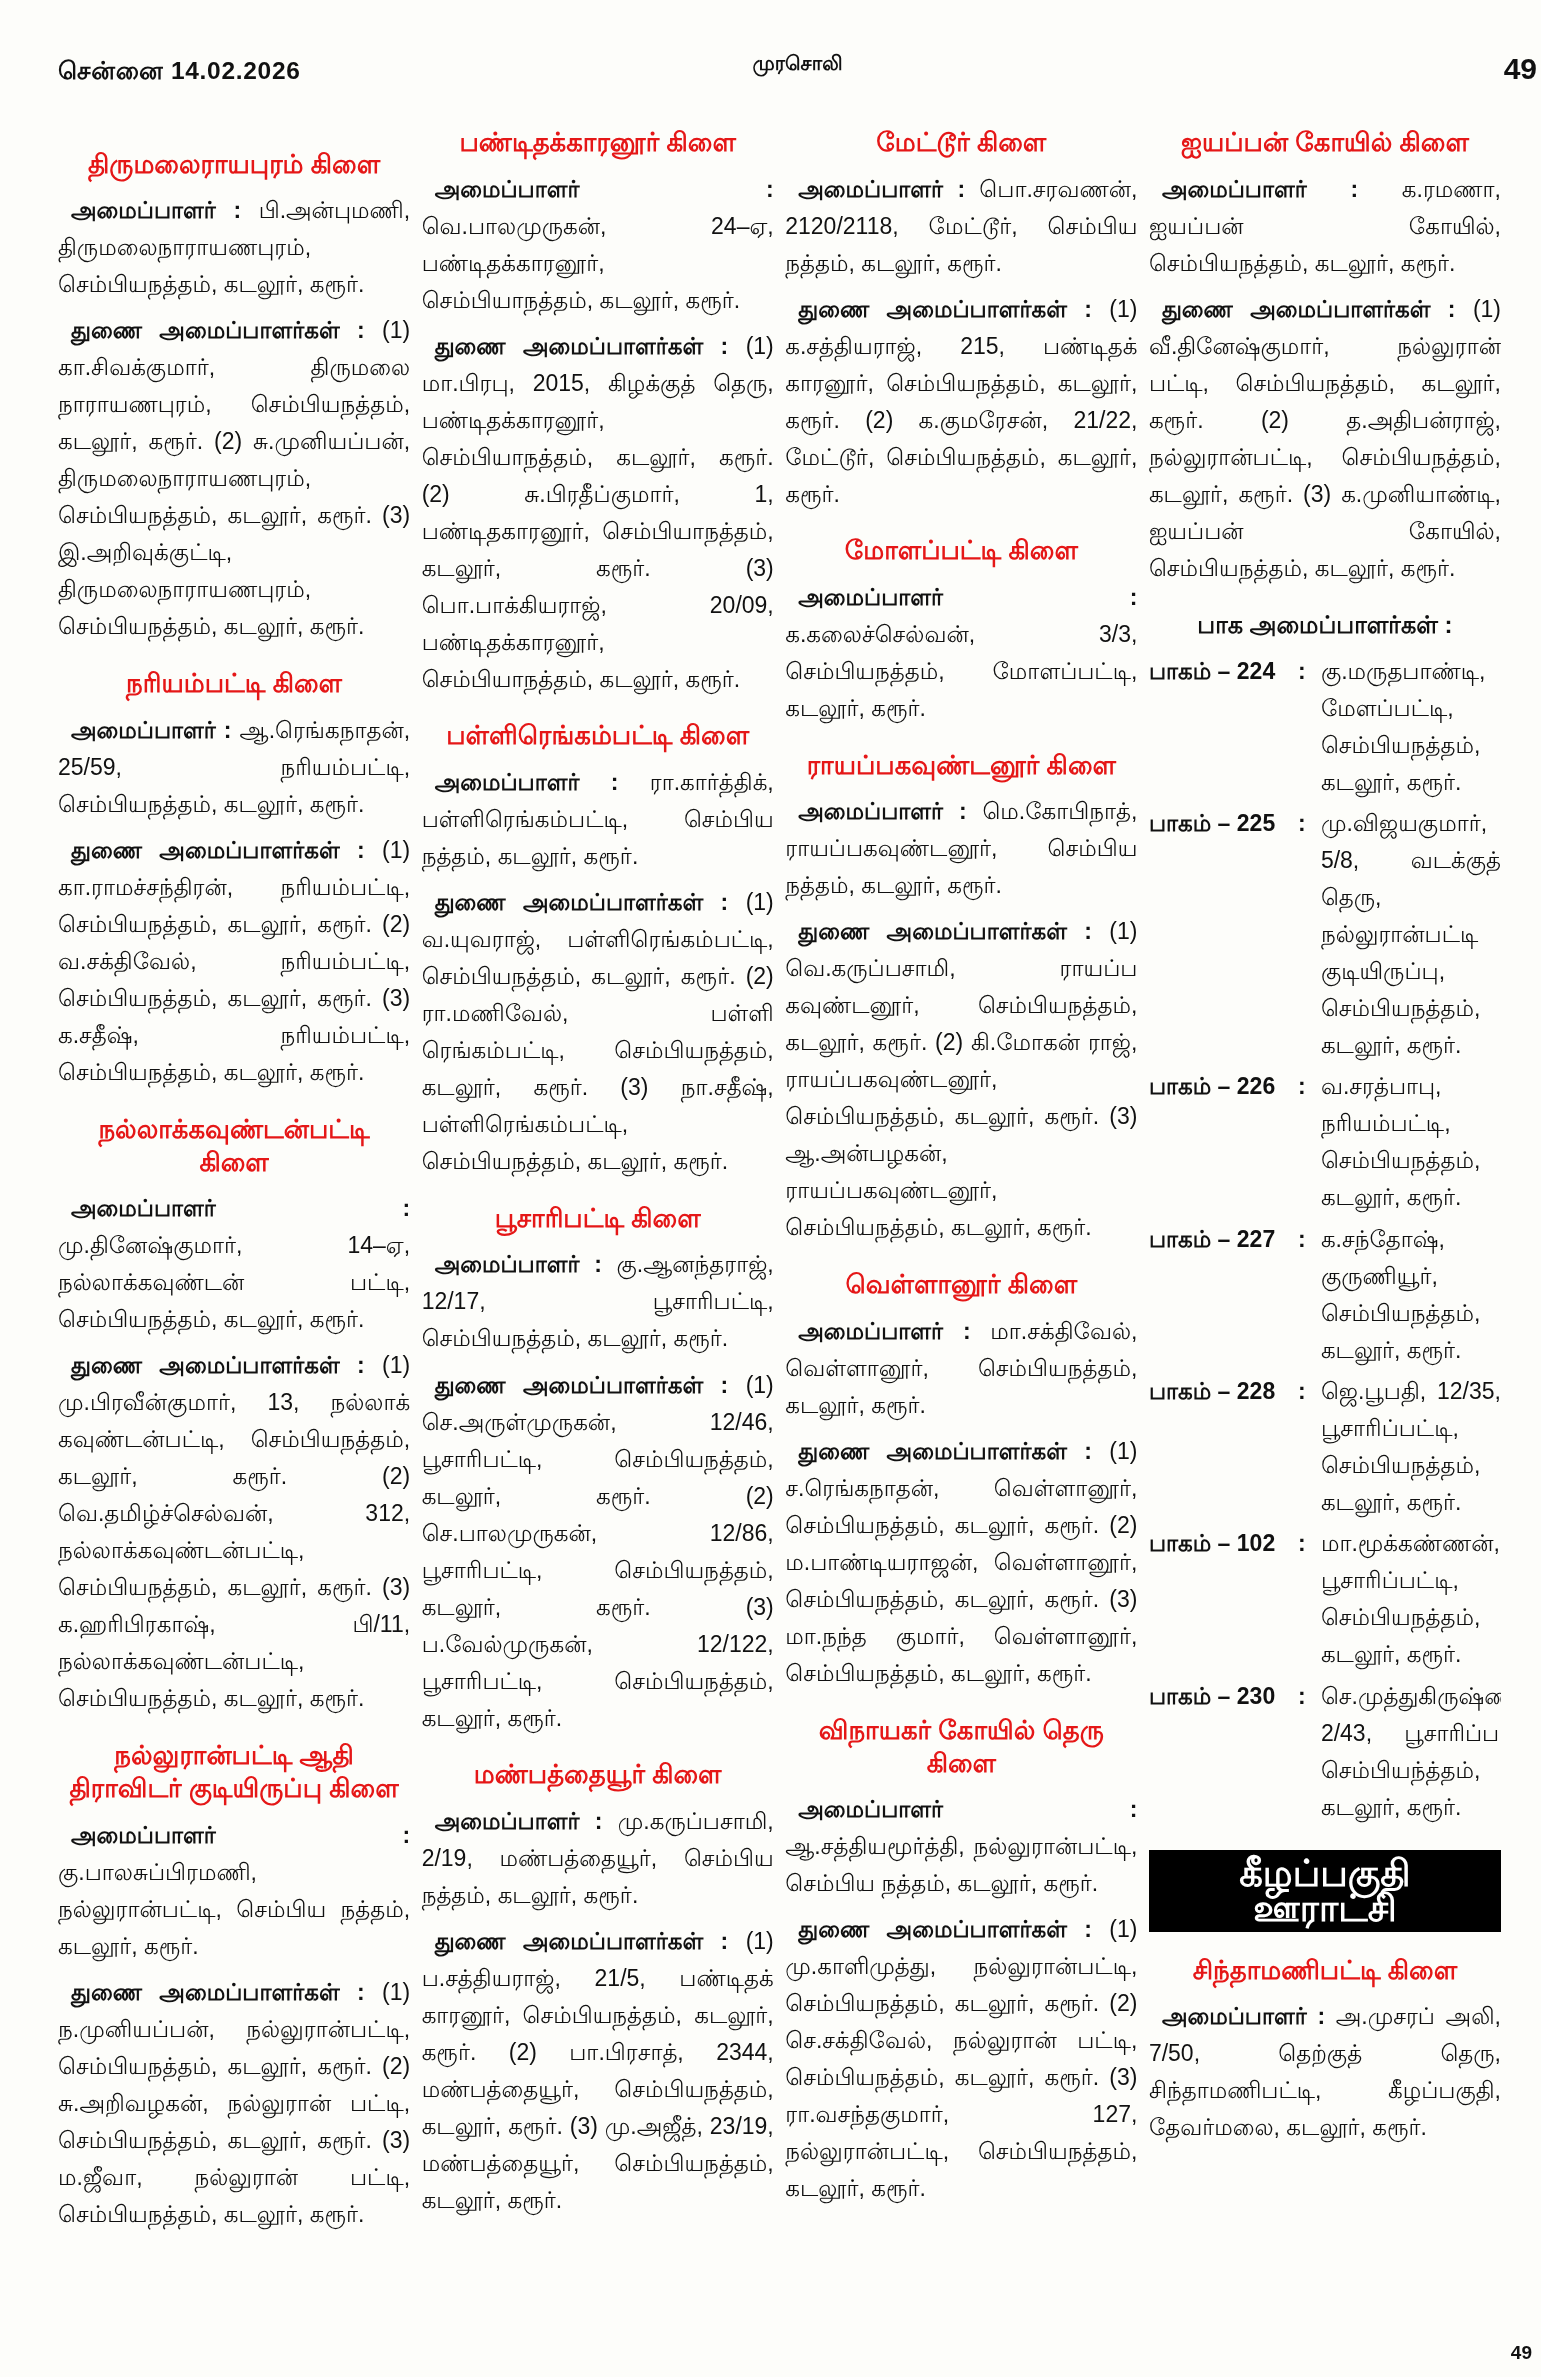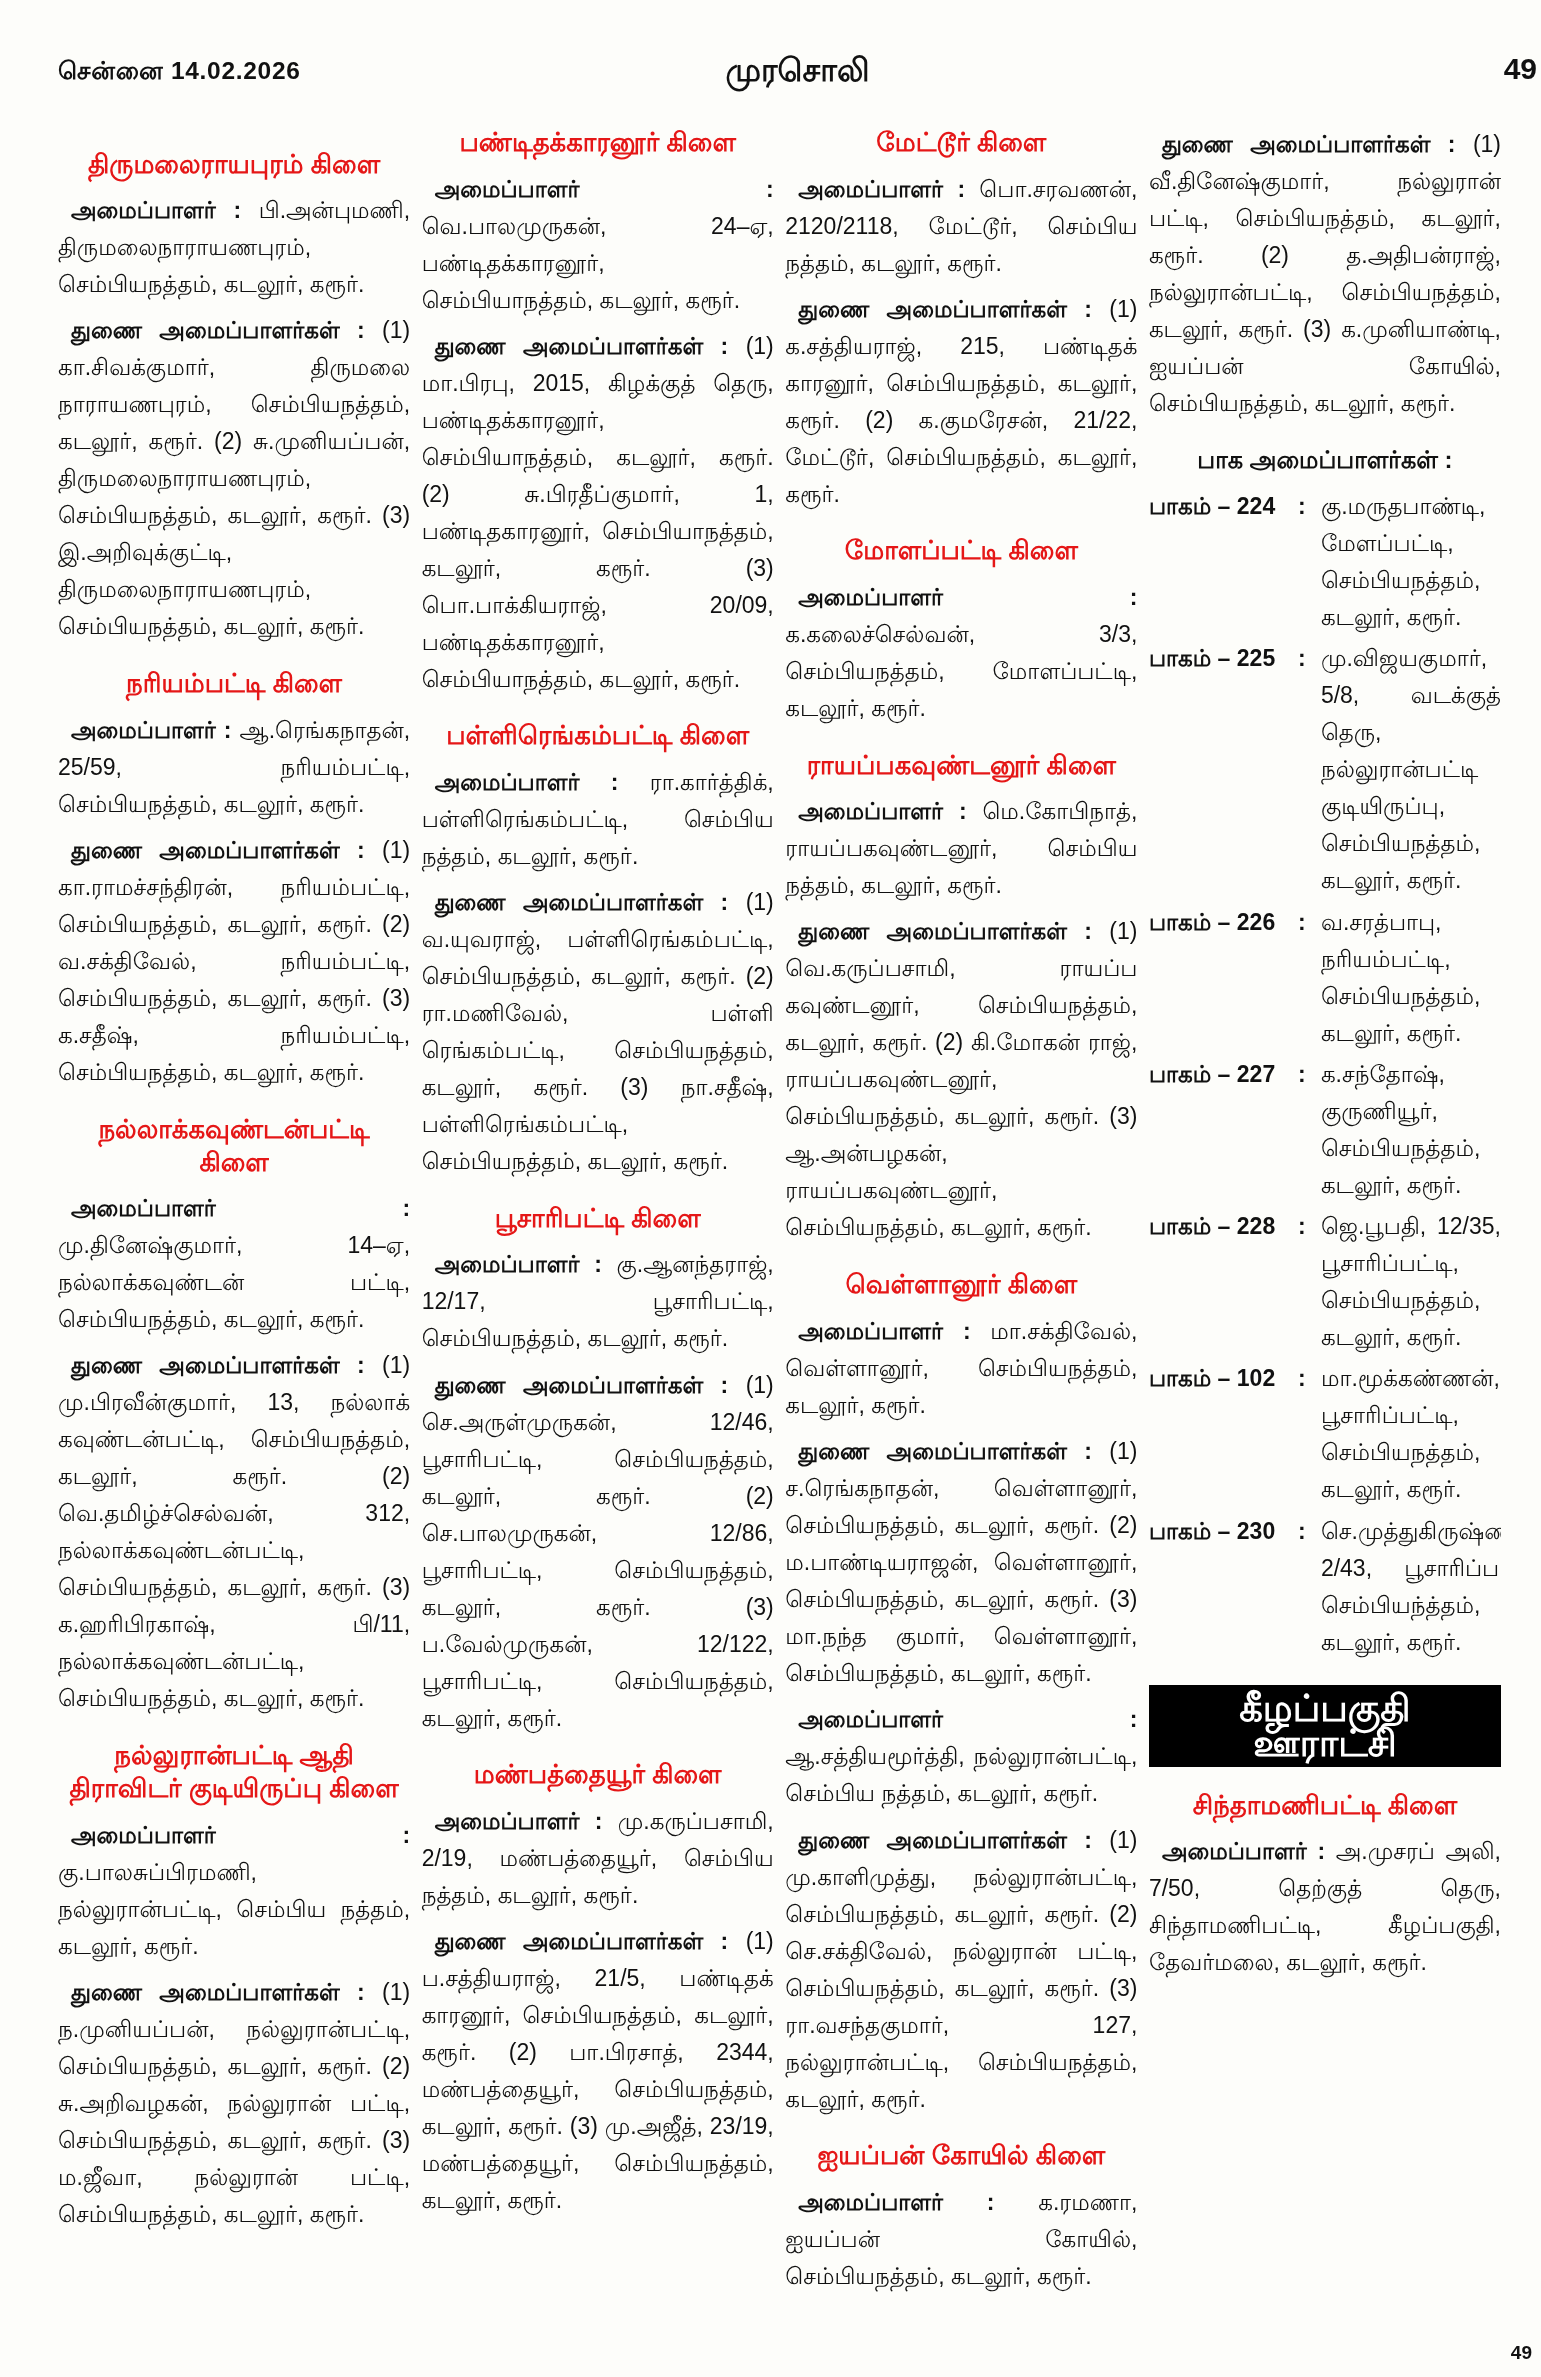--- a/index.html
+++ b/index.html
@@ -1,20 +1,20 @@
 <!DOCTYPE html>
 <html lang="ta" style="font-size:11.5px"><head>
 <meta charset="utf-8">
 <style>
   html,body{margin:0;padding:0;}
   body{background:#e8eae2;font-family:"Liberation Sans","DejaVu Sans",sans-serif;}
   .page{position:relative;width:1541px;height:2377px;background:#fdfdfa;color:#111;overflow:hidden;padding-left:36px;}
   .header{position:absolute;top:52px;left:58px;right:40px;display:flex;align-items:baseline;}
   .header .left{font-size:24.5px;font-weight:700;letter-spacing:0.7px;}
-  .header .center{position:absolute;left:50%;transform:translateX(-50%);font-size:32px;font-weight:700;}
+  .header .center{position:absolute;left:50%;transform:translateX(-50%);font-size:20px;font-weight:700;}
   .header .right{margin-left:auto;font-size:30px;font-weight:700;}
   .content{position:absolute;top:126px;left:58px;width:1443px;height:2186px;
            column-count:4;column-gap:11.5px;column-fill:auto;overflow:hidden;
            font-size:23px;line-height:37px;text-align:justify;}
   .para{margin:9.4px 0;text-indent:13px;}
   .para b{font-weight:700;}
   .heading-branch,.heading-ward{color:var(--red);font-weight:700;text-align:center;text-indent:0;
            margin:21.6px 7.2px 11.5px 7.2px;break-inside:avoid;break-after:avoid;}
   .heading-branch{font-size:26px;line-height:33px;}
   .banner-wrap{text-align:center;margin:24.5px 0 7.2px 0;break-inside:avoid;break-after:avoid;text-indent:0;}
@@ -66,20 +66,21 @@
       <p class="para"><b class="lbl">அமைப்பாளர் : </b>பொ.சரவணன், 2120/2118, மேட்டூர், செம்பிய நத்தம், கடலூர், கரூர்.</p>
       <p class="para"><b class="lbl">துணை அமைப்பாளர்கள் : </b>(1) க.சத்தியராஜ், 215, பண்டிதக் காரனூர், செம்பியநத்தம், கடலூர், கரூர். (2) க.குமரேசன், 21/22, மேட்டூர், செம்பியநத்தம், கடலூர், கரூர்.</p>
       <div class="heading-branch">மோளப்பட்டி கிளை</div>
       <p class="para"><b class="lbl">அமைப்பாளர் : </b>க.கலைச்செல்வன், 3/3, செம்பியநத்தம், மோளப்பட்டி, கடலூர், கரூர்.</p>
       <div class="heading-branch">ராயப்பகவுண்டனூர் கிளை</div>
       <p class="para"><b class="lbl">அமைப்பாளர் : </b>மெ.கோபிநாத், ராயப்பகவுண்டனூர், செம்பிய நத்தம், கடலூர், கரூர்.</p>
       <p class="para"><b class="lbl">துணை அமைப்பாளர்கள் : </b>(1) வெ.கருப்பசாமி, ராயப்ப கவுண்டனூர், செம்பியநத்தம், கடலூர், கரூர். (2) கி.மோகன் ராஜ், ராயப்பகவுண்டனூர், செம்பியநத்தம், கடலூர், கரூர். (3) ஆ.அன்பழகன், ராயப்பகவுண்டனூர், செம்பியநத்தம், கடலூர், கரூர்.</p>
       <div class="heading-branch">வெள்ளானூர் கிளை</div>
       <p class="para"><b class="lbl">அமைப்பாளர் : </b>மா.சக்திவேல், வெள்ளானூர், செம்பியநத்தம், கடலூர், கரூர்.</p>
       <p class="para"><b class="lbl">துணை அமைப்பாளர்கள் : </b>(1) ச.ரெங்கநாதன், வெள்ளானூர், செம்பியநத்தம், கடலூர், கரூர். (2) ம.பாண்டியராஜன், வெள்ளானூர், செம்பியநத்தம், கடலூர், கரூர். (3) மா.நந்த குமார், வெள்ளானூர், செம்பியநத்தம், கடலூர், கரூர்.</p>
+      <div class="heading-branch">விநாயகர் கோயில் தெரு கிளை</div>
       <p class="para"><b class="lbl">அமைப்பாளர் : </b>ஆ.சத்தியமூர்த்தி, நல்லுரான்பட்டி, செம்பிய நத்தம், கடலூர், கரூர்.</p>
       <p class="para"><b class="lbl">துணை அமைப்பாளர்கள் : </b>(1) மு.காளிமுத்து, நல்லுரான்பட்டி, செம்பியநத்தம், கடலூர், கரூர். (2) செ.சக்திவேல், நல்லுரான் பட்டி, செம்பியநத்தம், கடலூர், கரூர். (3) ரா.வசந்தகுமார், 127, நல்லுரான்பட்டி, செம்பியநத்தம், கடலூர், கரூர்.</p>
       <div class="heading-branch">ஐயப்பன் கோயில் கிளை</div>
       <p class="para"><b class="lbl">அமைப்பாளர் : </b>க.ரமணா, ஐயப்பன் கோயில், செம்பியநத்தம், கடலூர், கரூர்.</p>
       <p class="para"><b class="lbl">துணை அமைப்பாளர்கள் : </b>(1) வீ.தினேஷ்குமார், நல்லுரான் பட்டி, செம்பியநத்தம், கடலூர், கரூர். (2) த.அதிபன்ராஜ், நல்லுரான்பட்டி, செம்பியநத்தம், கடலூர், கரூர். (3) க.முனியாண்டி, ஐயப்பன் கோயில், செம்பியநத்தம், கடலூர், கரூர்.</p>
       <div class="boothhead">பாக அமைப்பாளர்கள் :</div>
       <div class="part-row">
         <span class="pno">பாகம் – 224</span>
         <span class="pcolon">:</span>
         <span class="ptxt">கு.மருதபாண்டி, மேளப்பட்டி, செம்பியநத்தம், கடலூர், கரூர்.</span>

